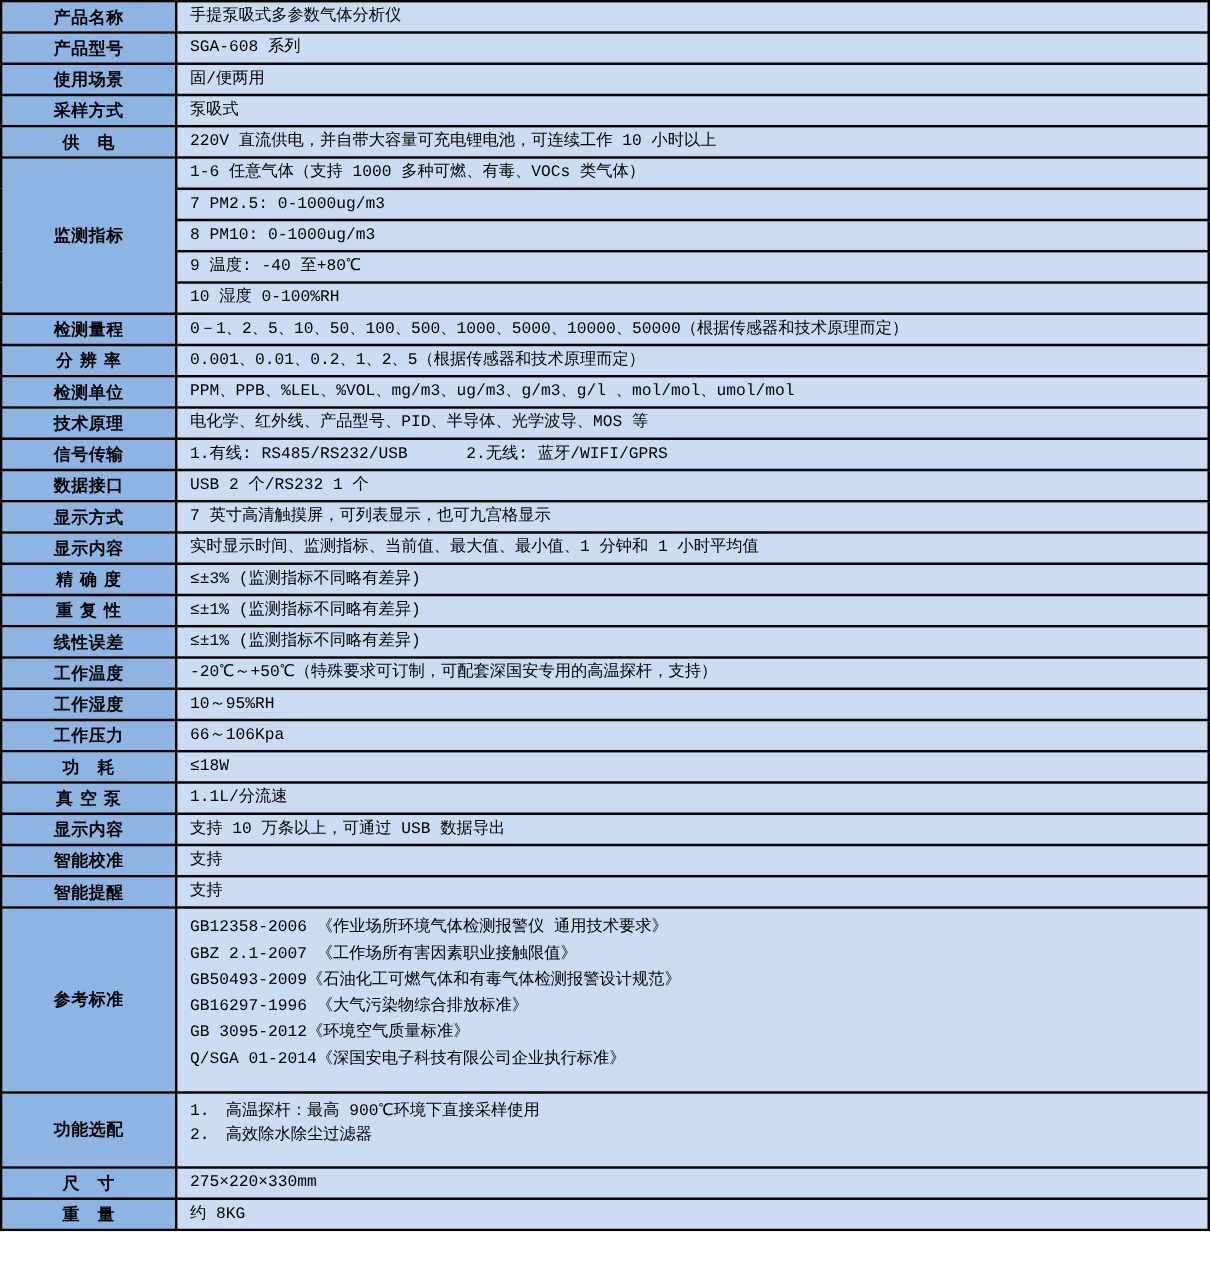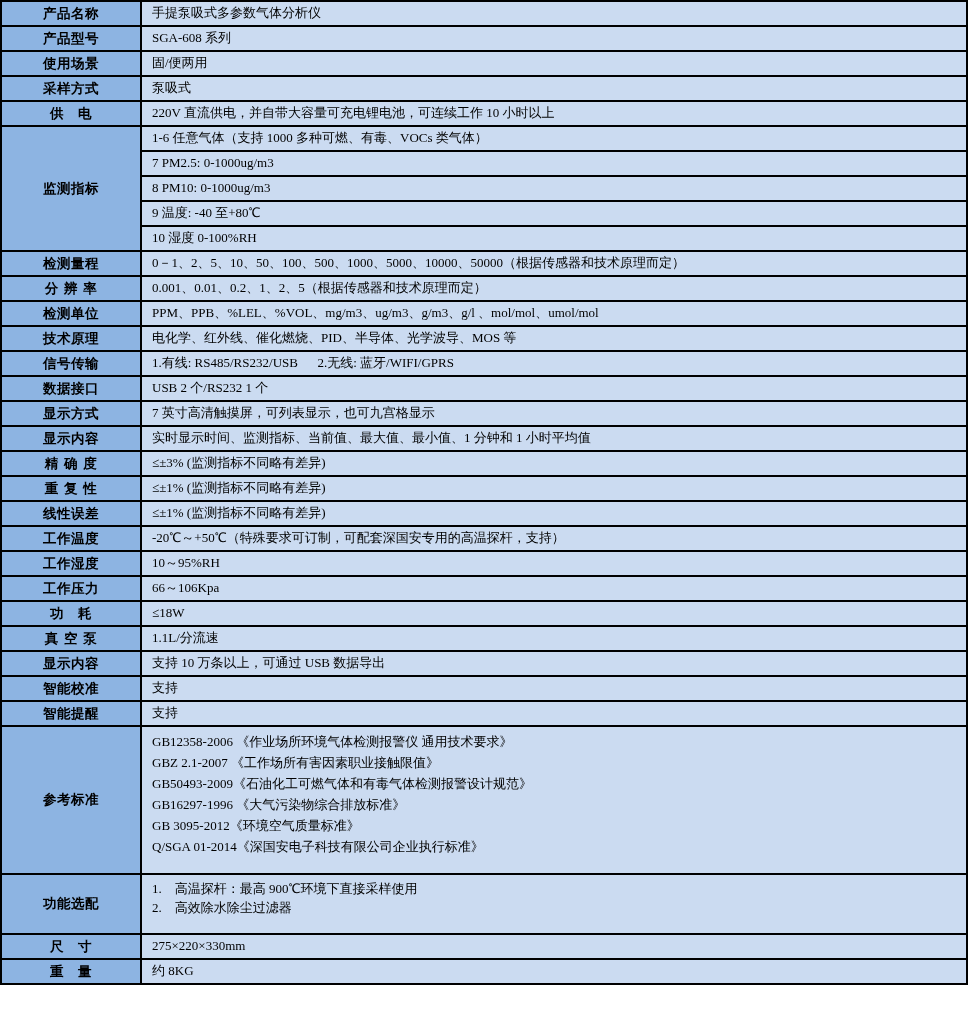--- a/index.html
+++ b/index.html
@@ -30,21 +30,21 @@
     font-weight: bold;
     text-align: center;
     vertical-align: middle;
     padding: 0 2px;
     height: 25px;
     letter-spacing: 0.5px;
   }
   table.spec td {
     background: #CBDBF1;
     font-size: 13px;
-    font-family: Liberation Serif, serif;
+    font-family: Liberation Mono, monospace;
     text-align: left;
     vertical-align: middle;
     padding: 1px 4px 1px 10px;
     height: 25px;
     white-space: pre-wrap;
     line-height: 1.25;
   }
   table.spec td.multiline {
     height: auto;
     padding-top: 4px;
@@ -110,21 +110,21 @@
       <tr>
         <th>分 辨 率</th>
         <td>0.001、0.01、0.2、1、2、5（根据传感器和技术原理而定）</td>
       </tr>
       <tr>
         <th>检测单位</th>
         <td>PPM、PPB、%LEL、%VOL、mg/m3、ug/m3、g/m3、g/l 、mol/mol、umol/mol</td>
       </tr>
       <tr>
         <th>技术原理</th>
-        <td>电化学、红外线、催化燃烧、PID、半导体、光学波导、MOS 等</td>
+        <td>电化学、红外线、产品型号、PID、半导体、光学波导、MOS 等</td>
       </tr>
       <tr>
         <th>信号传输</th>
         <td>1.有线: RS485/RS232/USB      2.无线: 蓝牙/WIFI/GPRS</td>
       </tr>
       <tr>
         <th>数据接口</th>
         <td>USB 2 个/RS232 1 个</td>
       </tr>
       <tr>

